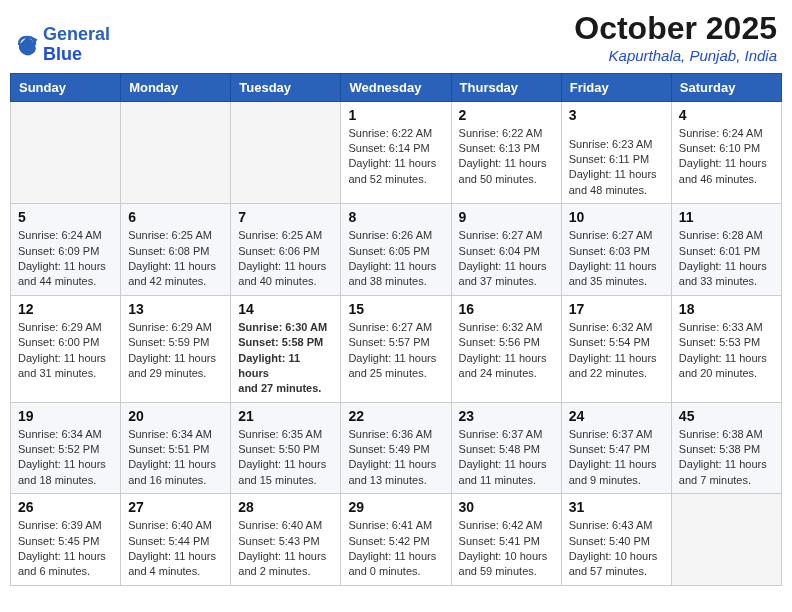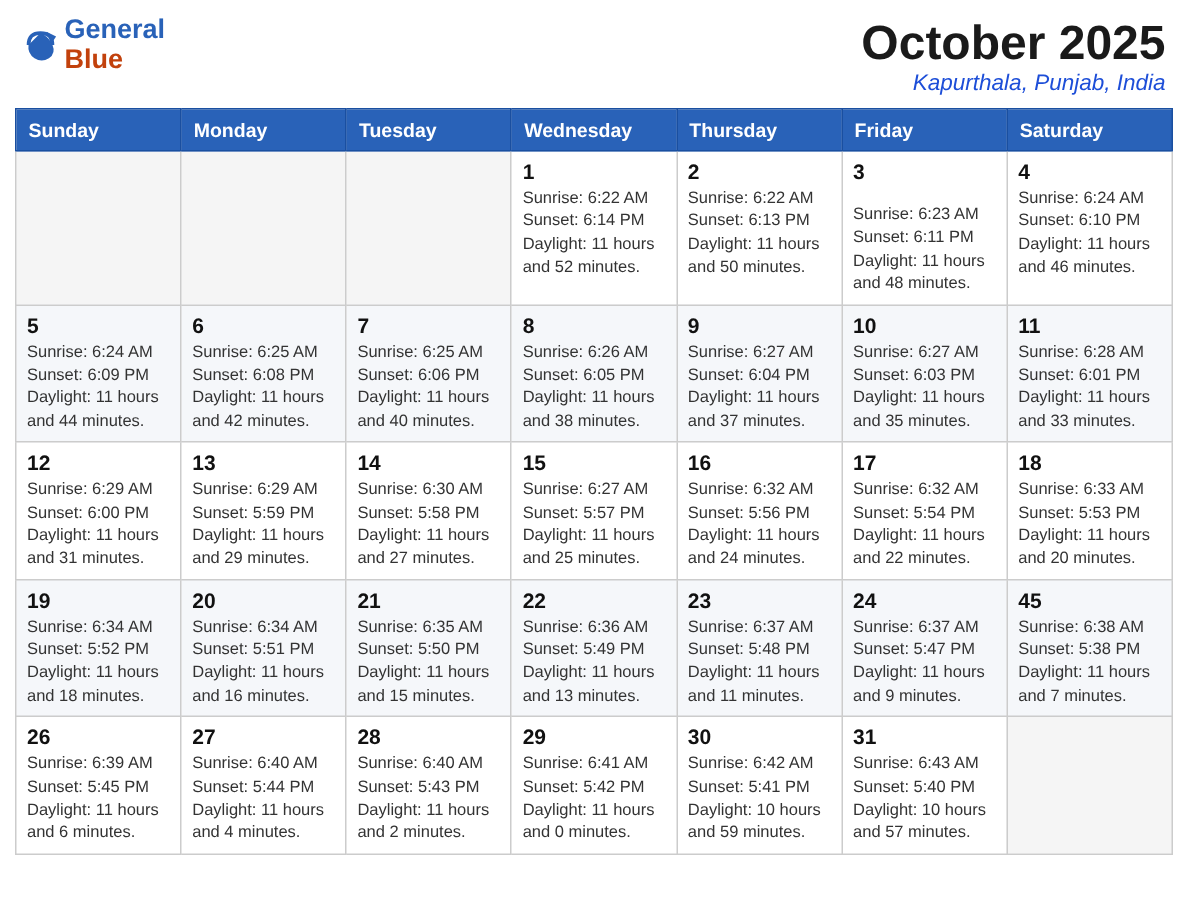--- a/index.html
+++ b/index.html
@@ -14,20 +14,21 @@
       display: flex;
       justify-content: space-between;
       align-items: flex-start;
       margin-bottom: 8px;
       padding: 0 5px;
     }
     .logo {
       display: flex;
       align-items: center;
       gap: 4px;
+      margin-top: 15px;
     }
     .logo-text {
       font-size: 18px;
       font-weight: bold;
       color: #1a1a1a;
       line-height: 1.1;
     }
     .logo-text span {
       color: #2962b8;
     }
@@ -94,21 +95,21 @@
 
 <div class="header">
   <div class="logo">
     <svg class="logo-icon" viewBox="0 0 30 30" xmlns="http://www.w3.org/2000/svg">
       <path d="M5 15 Q5 5 15 5 Q25 5 25 15" fill="none" stroke="#2962b8" stroke-width="3"></path>
       <path d="M15 5 Q22 8 25 15 Q28 22 22 26 Q16 30 10 26 Q4 22 5 15" fill="#2962b8"></path>
       <polygon points="20,4 28,8 24,14" fill="#2962b8"></polygon>
     </svg>
     <div class="logo-text">
       <div><span>General</span></div>
-      <div><span style="color:#c2410c">Blue</span></div>
+      <div><span style="color:#1d4ed8">Blue</span></div>
     </div>
   </div>
   <div class="title-block">
     <div class="month-title">October 2025</div>
     <div class="subtitle">Kapurthala, Punjab, India</div>
   </div>
 </div>
 
 <table class="calendar">
   <thead>
@@ -217,21 +218,21 @@
         </td>
         <td>
           <div class="day-number">13</div>
           <div class="day-info" style="white-space: pre-line;">Sunrise: 6:29 AM
 Sunset: 5:59 PM
 Daylight: 11 hours
 and 29 minutes.</div>
         </td>
         <td>
           <div class="day-number">14</div>
-          <div class="day-info" style="white-space: pre-line;">Sunrise: 6:30 AM
+          <div class="day-info" style="white-space: pre-line; font-weight: bold;">Sunrise: 6:30 AM
 Sunset: 5:58 PM
 Daylight: 11 hours
 and 27 minutes.</div>
         </td>
         <td>
           <div class="day-number">15</div>
           <div class="day-info" style="white-space: pre-line;">Sunrise: 6:27 AM
 Sunset: 5:57 PM
 Daylight: 11 hours
 and 25 minutes.</div>

